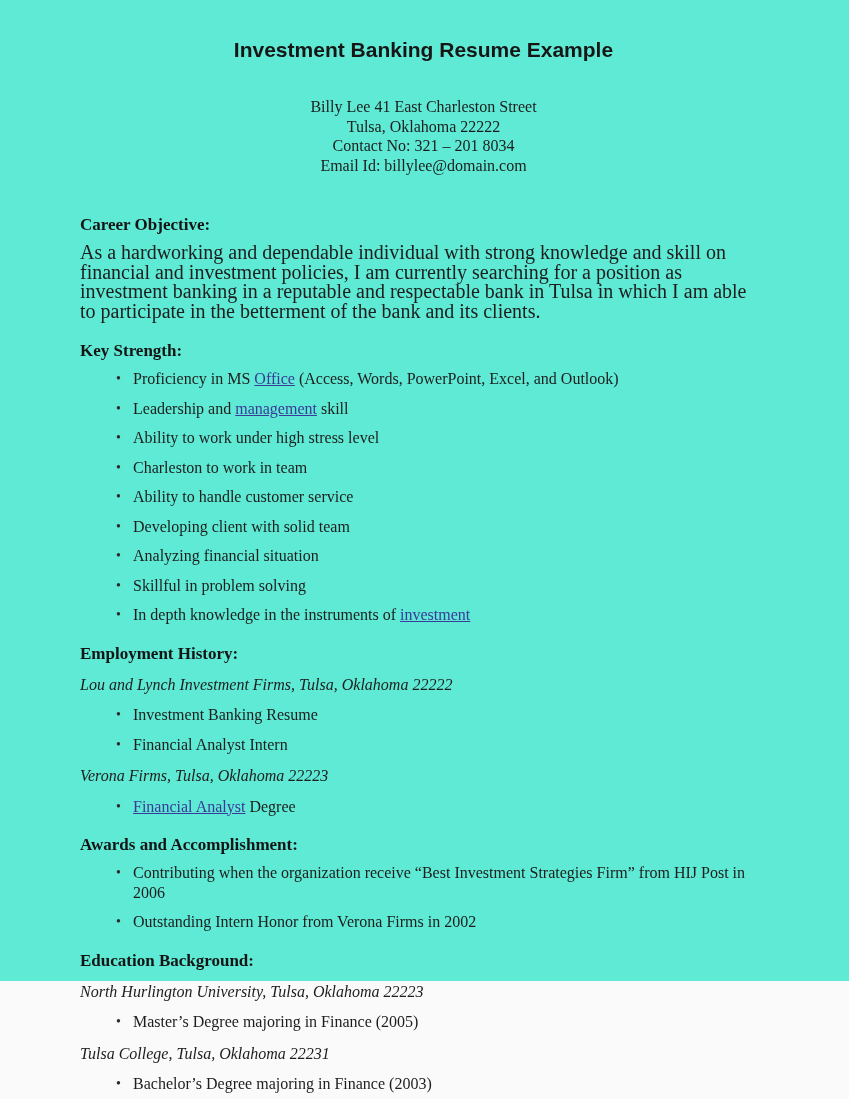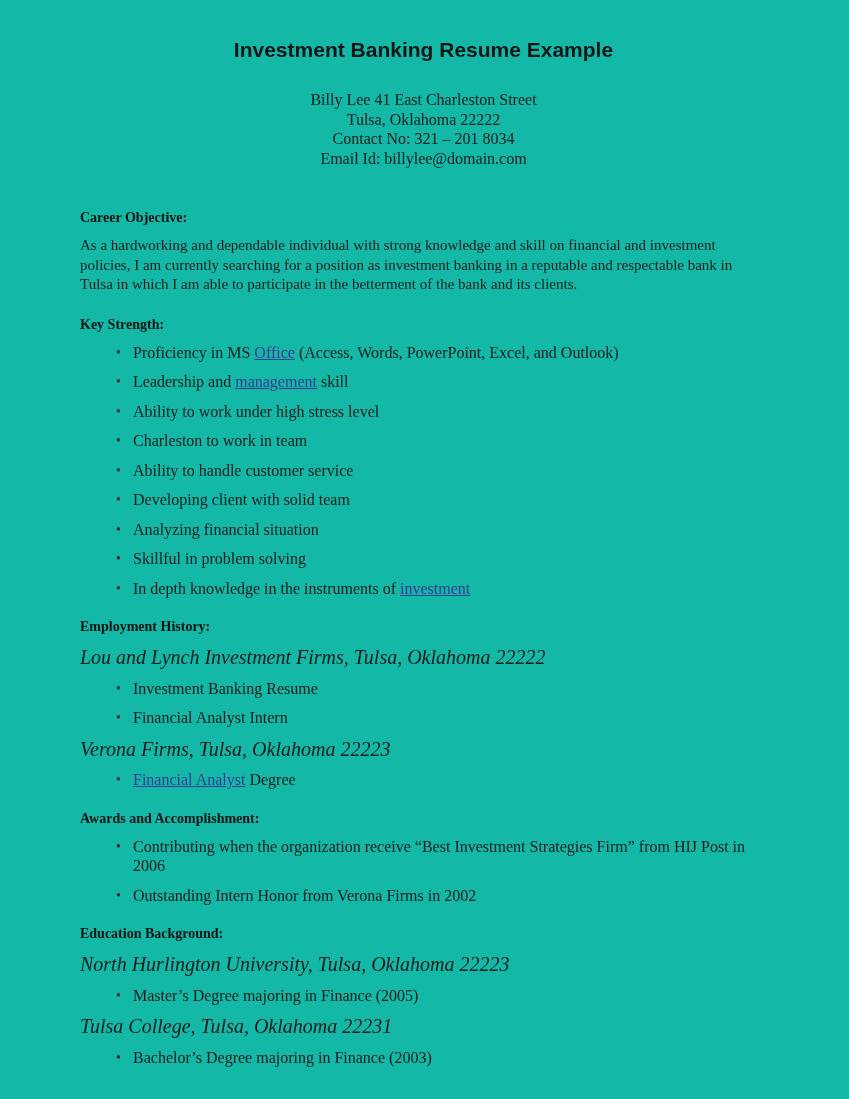--- a/index.html
+++ b/index.html
@@ -10,53 +10,53 @@
     width: 849px;
     height: 1099px;
     background: #fafafa;
     font-family: "Liberation Serif", serif;
     color: #1d1d1d;
     overflow: hidden;
   }
   .page {
     box-sizing: border-box;
     width: 849px;
-    height: 1099px;
+    height: 981px;
     padding: 38px 82px 20px 80px;
-    background: #14b8a6;
+    background: #5eead4;
   }
   .doc-title {
     font-family: "Liberation Sans", sans-serif;
     font-weight: bold;
     font-size: 21px;
     line-height: 24px;
     text-align: center;
     color: #161616;
     margin: 0 0 0 0;
   }
   .contact-block {
-    margin-top: 28px;
+    margin-top: 35px;
     text-align: center;
     font-size: 16px;
   }
   .contact-line {
     line-height: 19.5px;
   }
   .section-heading {
     font-weight: bold;
-    font-size: 14px;
+    font-size: 17px;
     line-height: 19px;
     color: #141414;
     margin: 19px 0 9px 0;
   }
   .section-heading.first {
     margin-top: 40px;
   }
   .body-paragraph {
-    font-size: 15px;
+    font-size: 20px;
     line-height: 19.5px;
     max-width: 692px;
     margin: 0 0 20px 0;
   }
   ul.bullet-list {
     list-style: none;
     margin: 5px;
     padding: 0;
   }
   ul.bullet-list li {
@@ -70,21 +70,21 @@
   ul.bullet-list li::before {
     content: "\2022";
     position: absolute;
     left: 31px;
     top: 0;
     font-size: 14px;
     color: #2a2a2a;
   }
   .org-line {
     font-style: italic;
-    font-size: 20px;
+    font-size: 16px;
     line-height: 19.5px;
     margin: 12px 0 11px 0;
   }
   a.doc-link {
     color: #3a3a99;
     text-decoration: underline;
     cursor: pointer;
   }
 </style>
 </head>

